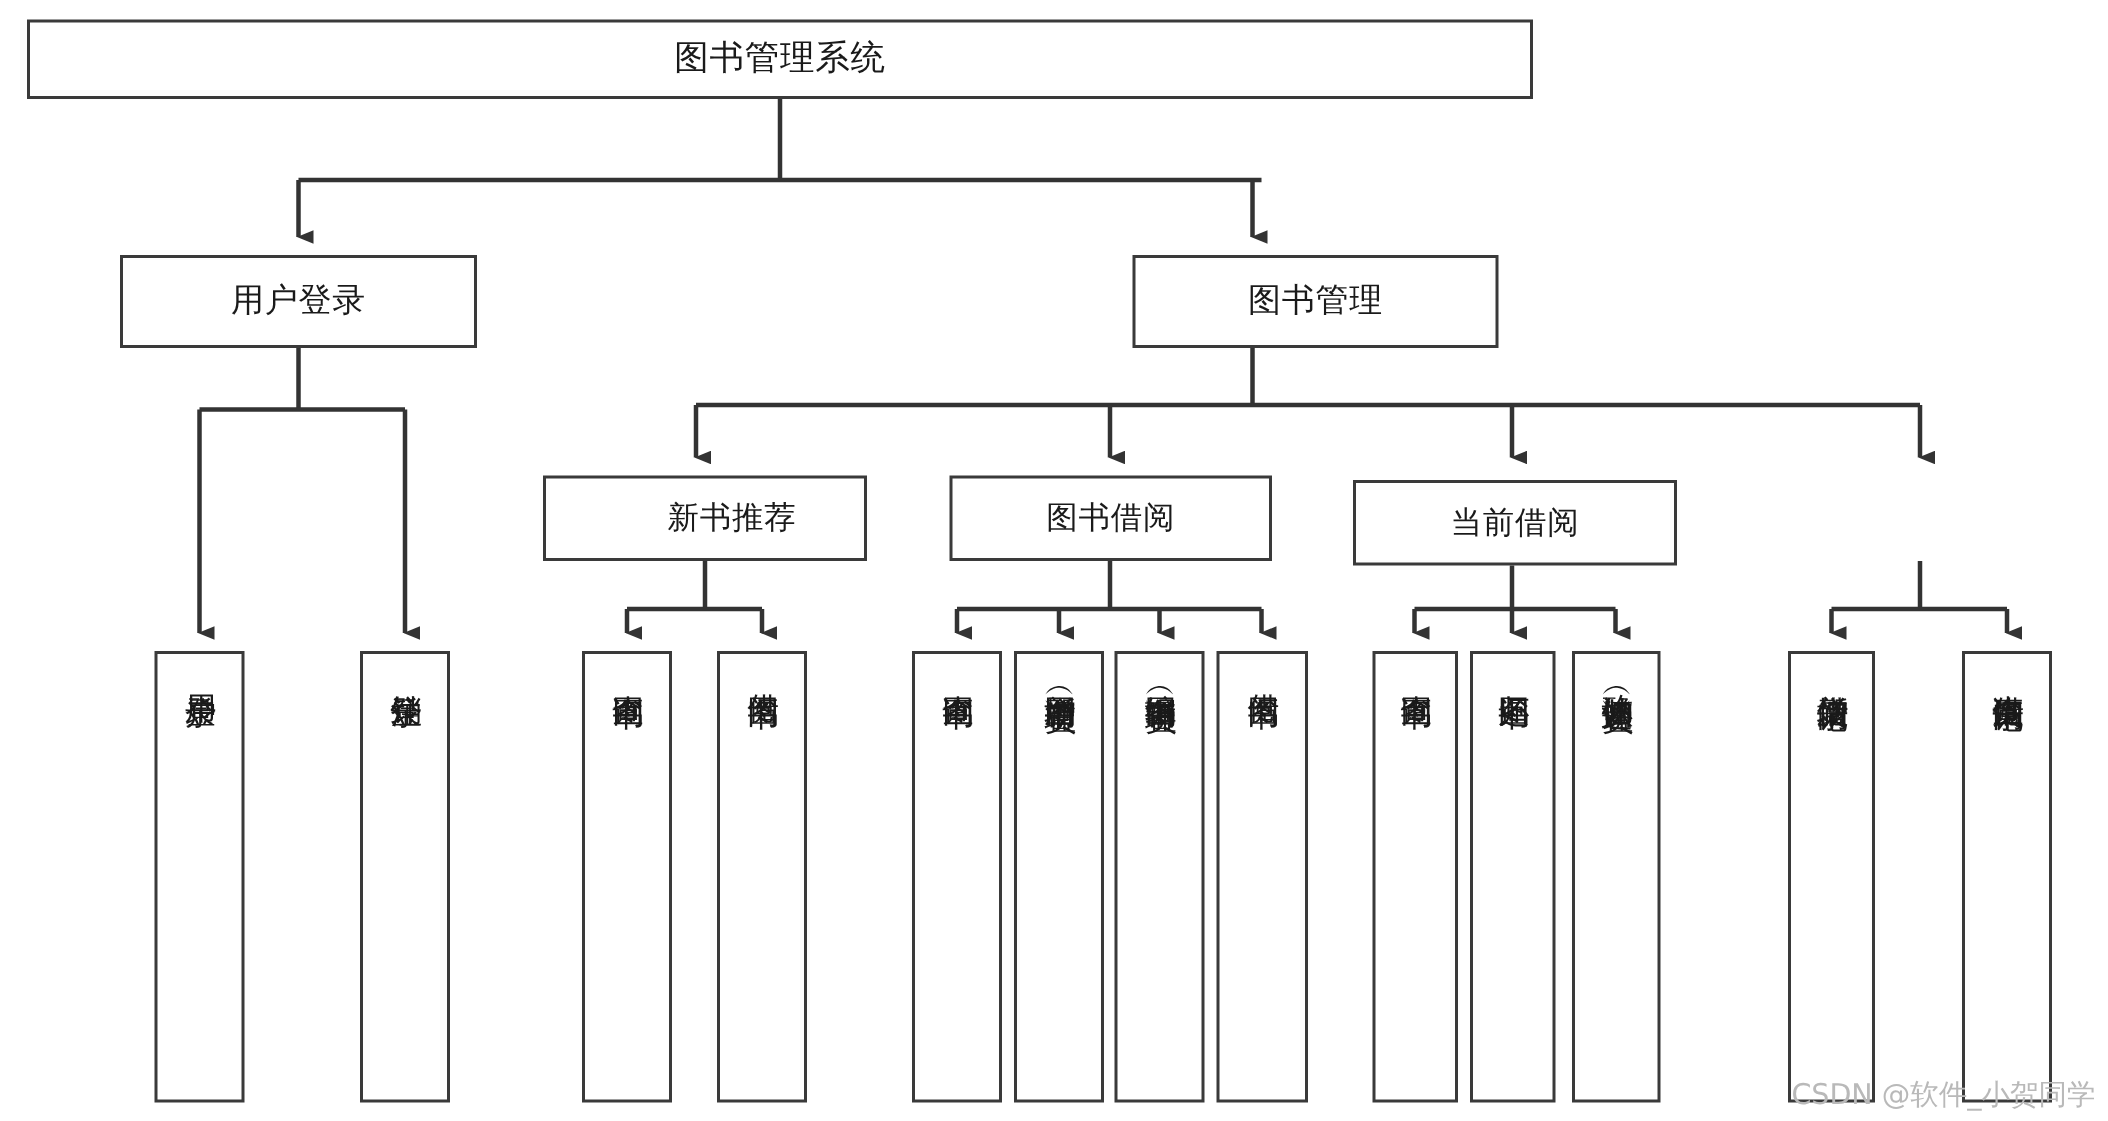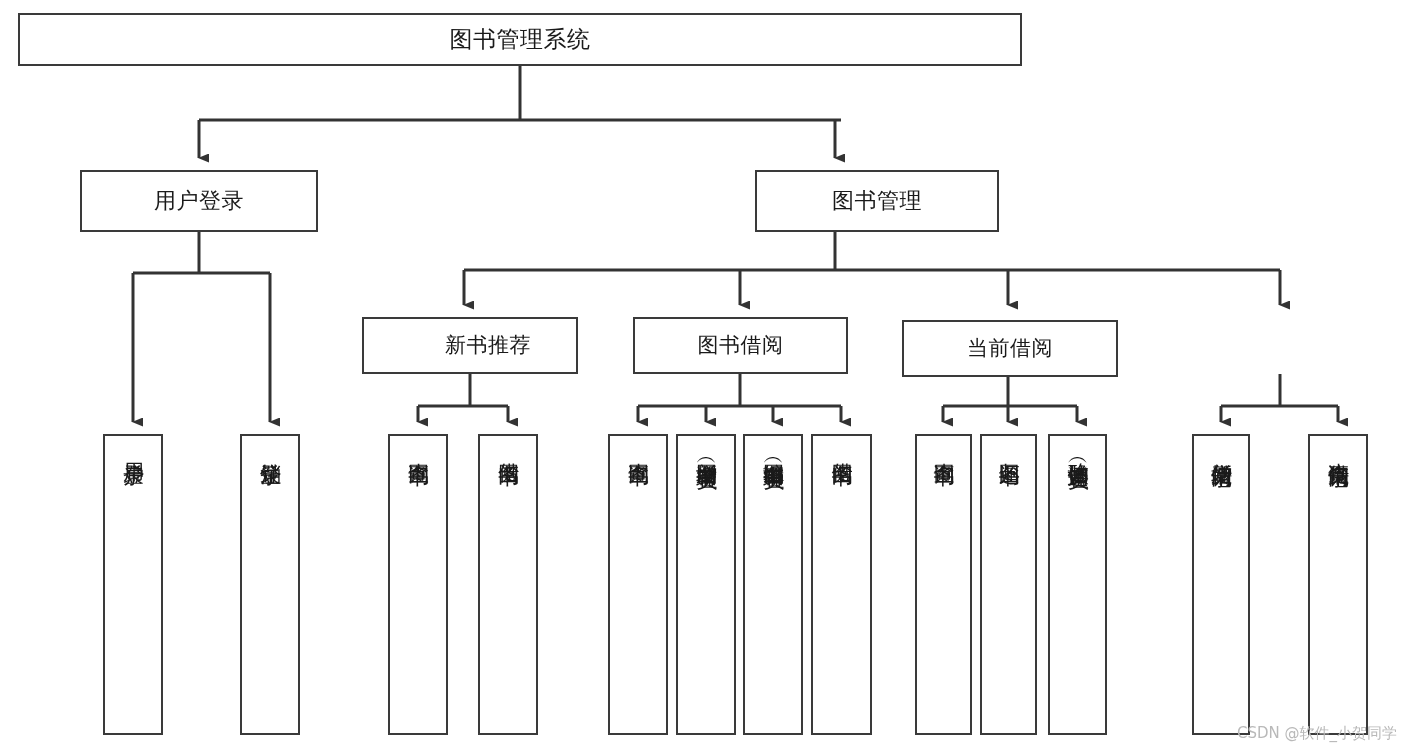--- a/index.html
+++ b/index.html
@@ -55,21 +55,21 @@
     font-size: 21px;
     line-height: 1.12;
     letter-spacing: 1px;
     white-space: normal;
     max-height: 100%;
   }
   #watermark {
     position: absolute;
     right: 8px;
     bottom: 4px;
-    font-size: 15px;
+    font-size: 19px;
     color: #b9b9b9;
     white-space: nowrap;
     pointer-events: none;
   }
 </style>
 </head>
 <body>
 
 <div id="diagram-root">
 

